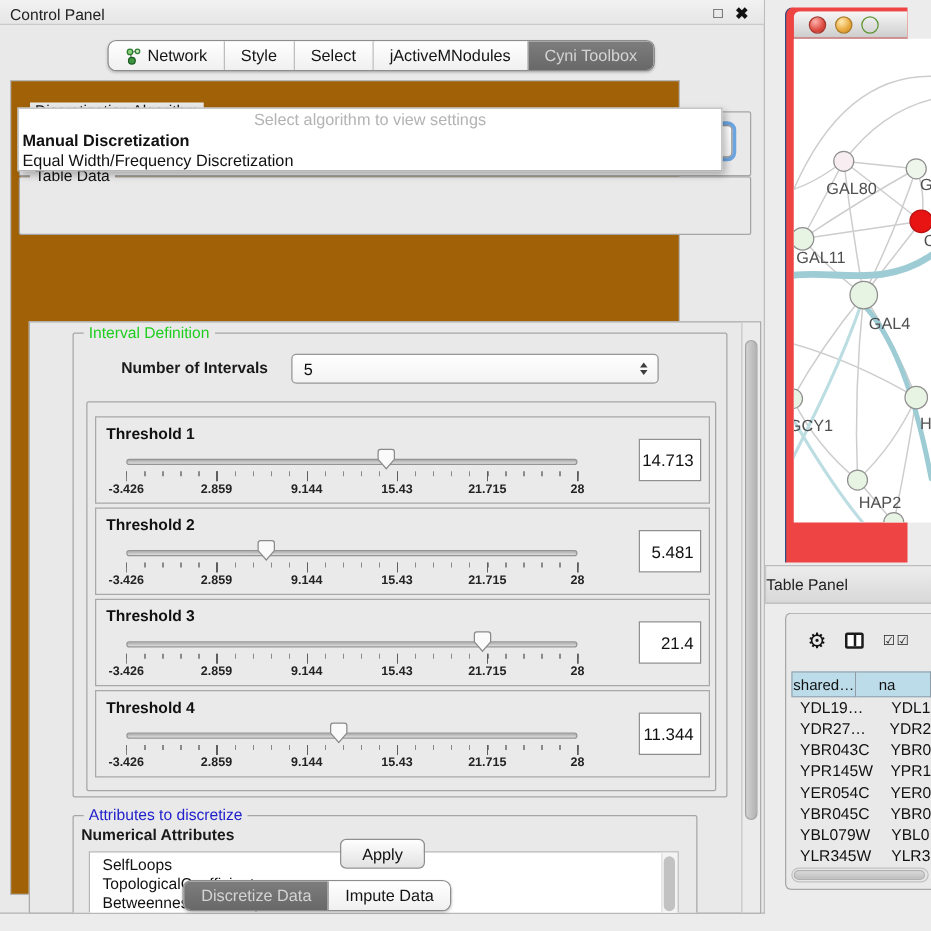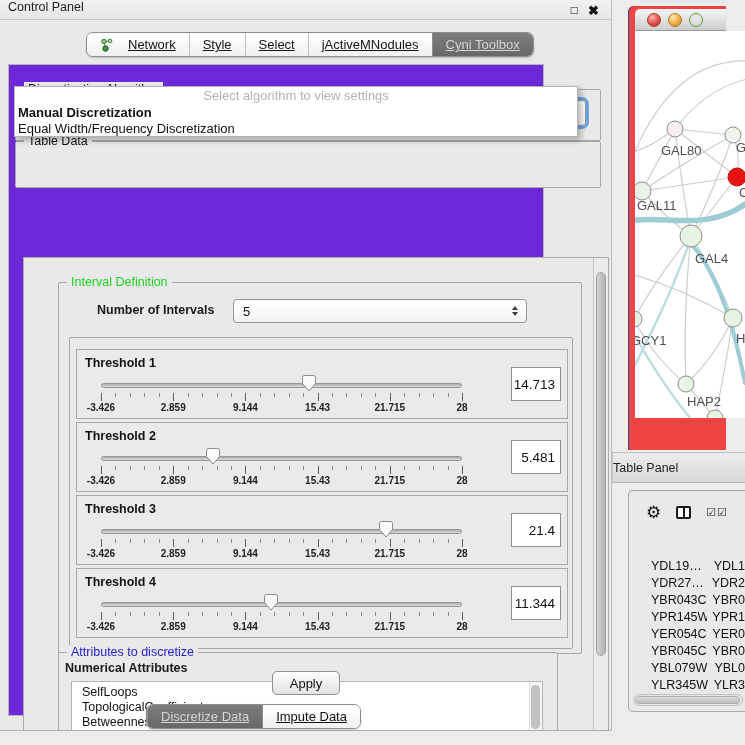--- a/index.html
+++ b/index.html
@@ -5,39 +5,39 @@
   html,body{margin:0;padding:0;background:#ececec;}
   *{box-sizing:border-box;}
   .screen{position:relative;width:745px;height:745px;overflow:hidden;
           background:#ececec;font-family:"Liberation Sans",sans-serif;color:#1a1a1a;}
 
   
   .cpwin{position:absolute;left:0;top:0;width:612px;height:731px;background:#e9e9e9;
          border-right:1px solid #bdbdbd;border-bottom:1px solid #b3b3b3;}
   .cptitle{position:absolute;left:0;top:0;width:100%;height:20px;
            background:linear-gradient(#f2f2f2,#e6e6e6);border-bottom:1px solid #c9c9c9;
-           display:flex;align-items:flex-start;padding-left:8px;font-size:12.5px;color:#222;}
+           display:flex;align-items:flex-end;padding-left:8px;font-size:12.5px;color:#222;}
   .winbtns{position:absolute;right:12px;top:0;height:20px;display:flex;gap:10px;align-items:center;}
   .winbtn{font-size:12px;color:#111;line-height:1;}
   .winbtn.close{font-weight:bold;font-size:13px;}
 
   
   .tabgroup{display:flex;height:25px;border:1px solid #8d8d8d;border-radius:7px;
             overflow:hidden;background:#fdfdfd;box-shadow:0 1px 2px rgba(0,0,0,.18);}
   .ttabs{position:absolute;left:86px;top:32px;}
   .btabs{position:absolute;left:146px;top:704px;z-index:5;}
-  .tab{display:flex;align-items:center;gap:15px;padding:0 13px;font-size:13px;color:#141414;
-       background:linear-gradient(#ffffff,#f0f0f0);white-space:nowrap;text-decoration:underline;}
+  .tab{display:flex;align-items:center;gap:5px;padding:0 13px;font-size:13px;color:#141414;
+       background:linear-gradient(#ffffff,#f0f0f0);white-space:nowrap;}
   .tab+.tab{border-left:1px solid #bdbdbd;}
   .tab.dark{background:linear-gradient(#7d7d7d,#686868);color:#d4d4d4;border-left:1px solid #8d8d8d;}
   .tab.dark+.tab{border-left:1px solid #8d8d8d;}
 
   
   .content{position:absolute;left:8px;top:64px;width:536px;height:652px;
-           border:1px solid #b6b6b6;background:#6d28d9;padding-left:42px;}
+           border:1px solid #b6b6b6;background:#a16207;padding-left:42px;}
 
   .group{position:absolute;border:1px solid #a6a6a6;border-radius:2px;background:#e9e9e9;}
   .legend{position:absolute;top:-8px;left:8px;background:#e9e9e9;padding:0 4px;
           font-size:12.5px;color:#111;white-space:nowrap;}
   .legend.green{color:#1fcf1f;}
   .legend.blue{color:#2222cc;}
 
   .combo{position:relative;background:linear-gradient(#ffffff,#f3f3f3);border:1px solid #979797;
          border-radius:4px;font-size:13px;color:#111;display:flex;align-items:center;
          padding:0 22px 0 9px;}
@@ -123,21 +123,21 @@
            position:relative;}
   .colicon::after{content:'';position:absolute;left:4.5px;top:0;bottom:0;width:2px;background:#1c1c1c;}
   .checks{font-size:11px;color:#222;letter-spacing:1px;white-space:nowrap;}
   .thead{position:absolute;left:4px;top:46px;right:0;height:21px;display:flex;overflow:hidden;}
   .hcell{background:#bcdcea;border:1px solid #8f9ea6;font-size:12px;color:#111;
          display:flex;align-items:center;justify-content:center;white-space:nowrap;}
   .hcell.h1{width:75px;}
   .hcell.h2{flex:1 0 60px;border-left:none;justify-content:flex-start;padding-left:18px;}
   .rows{position:absolute;left:4px;top:67px;right:0;height:134px;overflow:hidden;font-size:12.5px;}
   .trow{display:flex;height:17px;line-height:17px;color:#111;}
-  .trow .c1{width:75px;padding-left:7px;white-space:nowrap;overflow:hidden;margin-left:11px;}
+  .trow .c1{width:75px;padding-left:7px;white-space:nowrap;overflow:hidden;}
   .trow .c2{padding-left:5px;white-space:nowrap;}
   .hsb{position:absolute;left:4px;bottom:5px;right:2px;height:12px;background:#e6e6e6;
        border:1px solid #c2c2c2;border-radius:6px;}
   .hthumb{position:absolute;left:1px;top:1px;bottom:1px;width:97%;
           background:linear-gradient(#d9d9d9,#bfbfbf);border:1px solid #b0b0b0;border-radius:5px;}
 </style>
 </head>
 <body>
 
 <div class="screen">
@@ -187,21 +187,21 @@
             </span>
         </div>
       </div>
 
       <div class="group" style="left:6px;top:76px;width:586px;height:47px;">
         <span class="legend">Table Data</span>
       </div>
 
       <div class="scrollpane">
 
-        <div class="group" style="left:34px;top:24px;width:524px;height:372px;">
+        <div class="group" style="left:34px;top:8px;width:524px;height:372px;">
           <span class="legend green">Interval Definition</span>
 
           <span style="position:absolute;left:38px;top:20px;font-weight:bold;font-size:12.5px;">Number of Intervals</span>
           <div class="combo" style="position:absolute;left:174px;top:16px;width:294px;height:24px;">
             <span>5</span>
             <span class="spin">
                 <i class="up"></i>
                 <i class="dn"></i>
               </span>
           </div>
@@ -383,20 +383,24 @@
   <div class="tpbar">
     <span>Table Panel</span>
   </div>
 
   <div class="twin">
     <div class="ttb">
       <span class="gear">⚙</span>
       <span class="colicon"></span>
       <span class="checks">☑☑</span>
     </div>
+    <div class="thead" id="tbl-head">
+        <div class="hcell h1">shared…</div>
+        <div class="hcell h2">na</div>
+      </div>
     <div class="rows" id="tbl-rows">
         <div class="trow">
           <span class="c1">YDL19…</span>
           <span class="c2">YDL1</span>
         </div>
         <div class="trow">
           <span class="c1">YDR27…</span>
           <span class="c2">YDR2</span>
         </div>
         <div class="trow">

